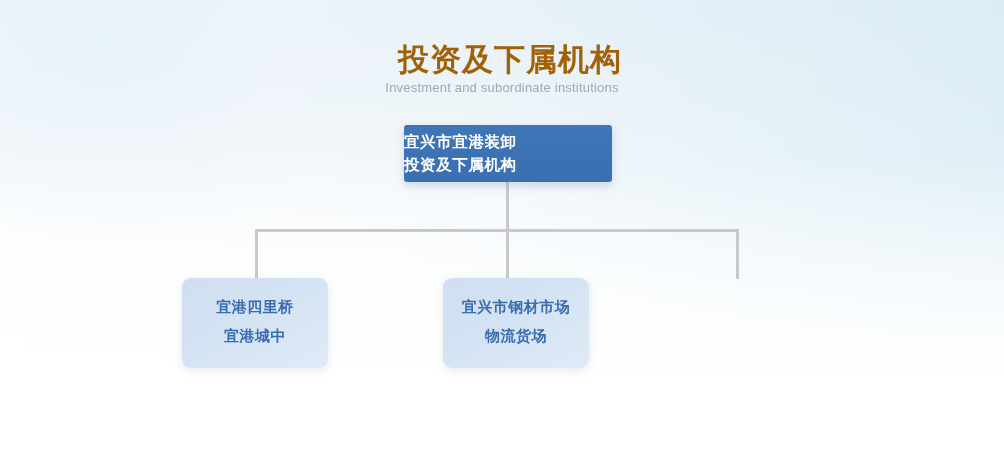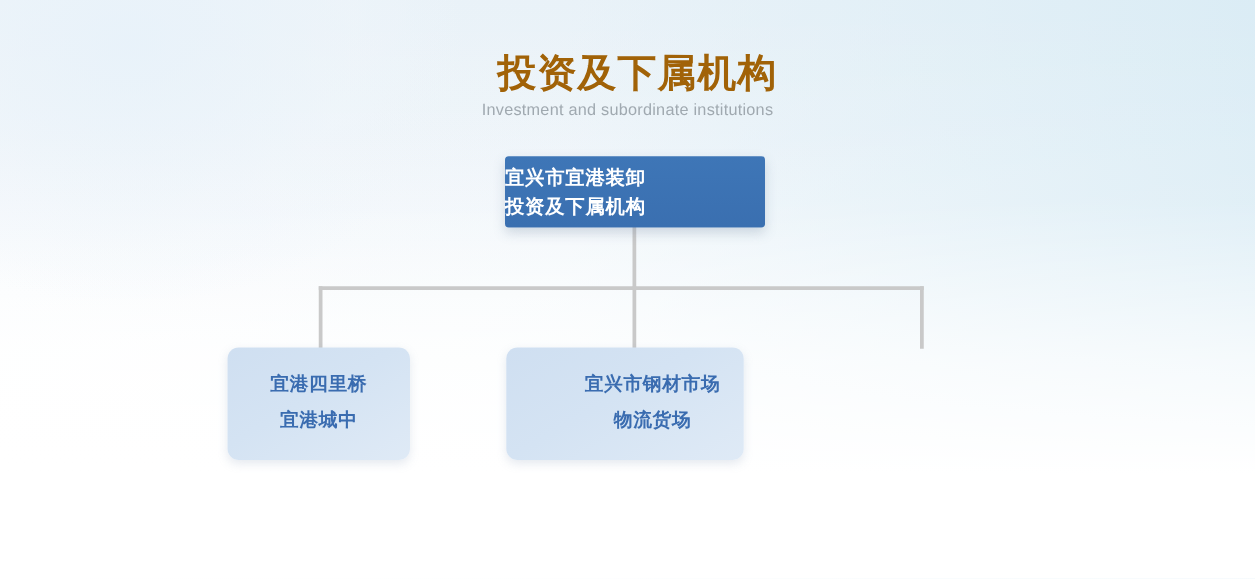--- a/index.html
+++ b/index.html
@@ -142,21 +142,21 @@
   .node-child .node-text {
     color: #3a6cb0;
     font-size: 15px;
     font-weight: bold;
     line-height: 29px;
     text-align: center;
     letter-spacing: 0.5px;
     font-family: Liberation Mono, monospace;
   }
   .child-0 { left: 182px; }
-  .child-1 { left: 405px; padding-left: 44px; }
+  .child-1 { left: 443px; }
   .child-2 { left: 664px; }
 
   .line2 { display: block; }
 </style>
 </head>
 <body>
 
 <div id="stage">
 
   <div class="bg-base"></div>

